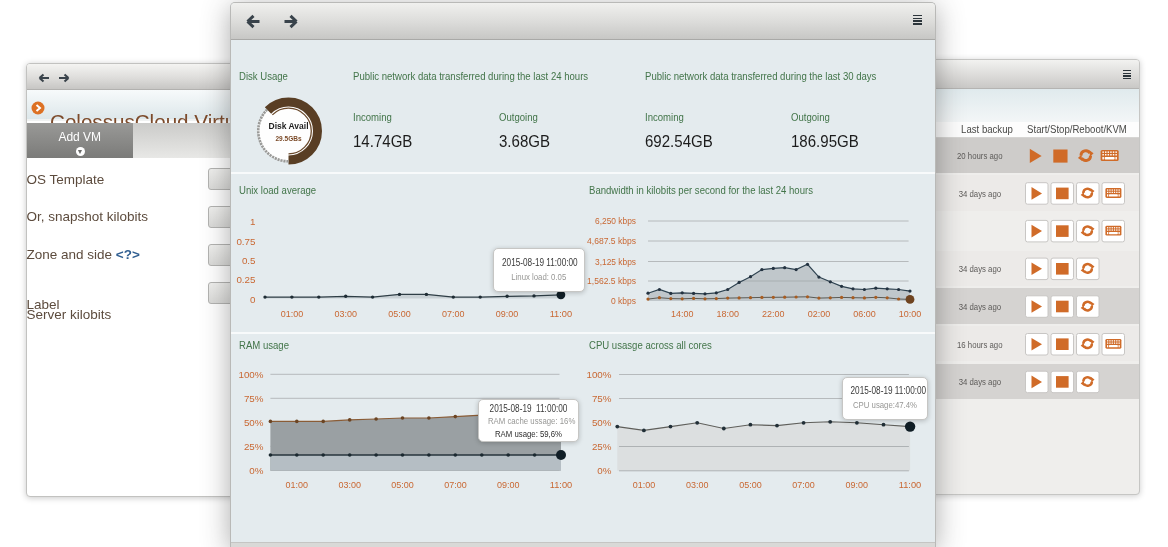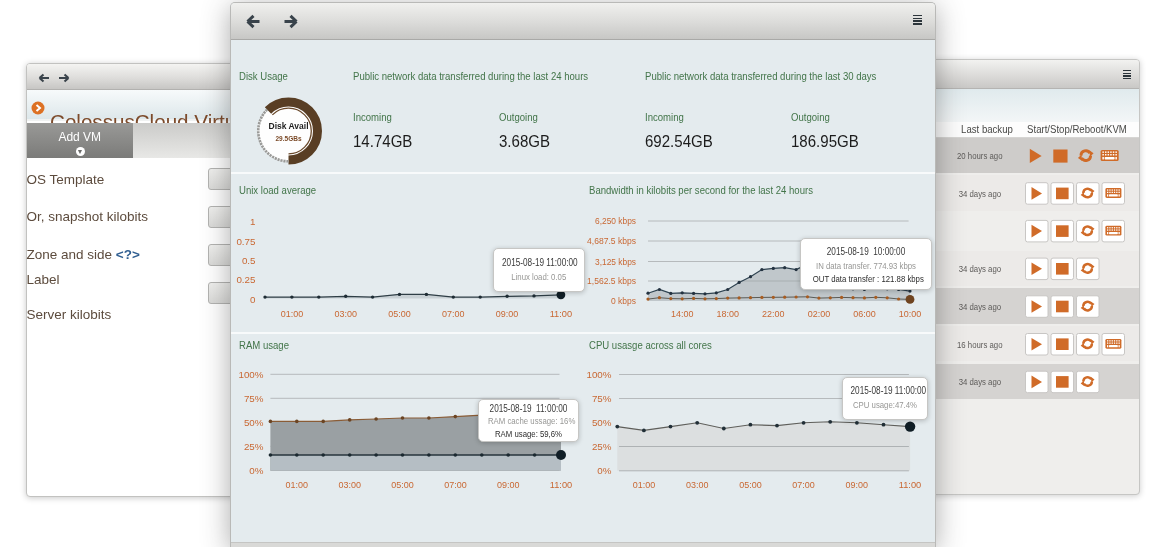--- a/index.html
+++ b/index.html
@@ -62,21 +62,21 @@
   </div>
   <div class="tabs">
     <div class="tabon">
           <div class="t">Add VM</div>
           <div class="c">▼</div>
         </div>
   </div>
   <div class="flbl" style="top:108px">OS Template</div>
   <div class="flbl" style="top:145px">Or, snapshot kilobits</div>
   <div class="flbl" style="top:183.5px">Zone and side <b style="color:#2f5e91">&lt;?&gt;</b></div>
-  <div class="flbl" style="top:208px">Label</div>
+  <div class="flbl" style="top:233px">Label</div>
   <div class="flbl" style="top:243.8px">Server kilobits</div>
   <div class="finp" style="top:104.7px"></div>
   <div class="finp" style="top:142.5px"></div>
   <div class="finp" style="top:180.4px"></div>
   <div class="finp" style="top:218.2px"></div>
 </div>
 
 <div id="wr" class="abs">
   <div class="bar">
         <div class="ham" style="right:8px;top:10.5px;width:8.5px;height:8.6px"></div>
@@ -409,25 +409,20 @@
         <circle cx="830.2" cy="421.8" r="1.9" fill="#212f37"></circle>
         <circle cx="856.9" cy="422.8" r="1.9" fill="#212f37"></circle>
         <circle cx="883.5" cy="424.7" r="1.9" fill="#212f37"></circle>
   <circle cx="910.1" cy="426.6" r="5.2" fill="#0f1d25"></circle>
   </svg>
 
   <div class="tip" style="left:262px;top:245px;width:91.5px;height:44px">
     <div class="t1" style="margin-top:7px">2015-08-19 11:00:00</div>
     <div class="t2">Linux load: 0.05</div>
   </div>
-  <div class="tip" style="left:569px;top:235px;width:132px;height:51.5px">
-    <div class="t1" style="margin-top:6px">2015-08-19&nbsp; 10:00:00</div>
-    <div class="t2">IN data transfer. 774.93 kbps</div>
-    <div class="t3">OUT data transfer : 121.88 kbps</div>
-  </div>
   <div class="tip" style="left:247px;top:396px;width:101px;height:43px;line-height:12.4px">
     <div class="t1" style="margin-top:3px">2015-08-19&nbsp; 11:00:00</div>
     <div class="t2">RAM cache ussage: 16%</div>
     <div class="t3">RAM usage: 59,6%</div>
   </div>
   <div class="tip" style="left:611px;top:374px;width:86px;height:43px">
     <div class="t1" style="margin-top:6px">2015-08-19 11:00:00</div>
     <div class="t2">CPU usage:47.4%</div>
   </div>
   <div class="cbot"></div>

